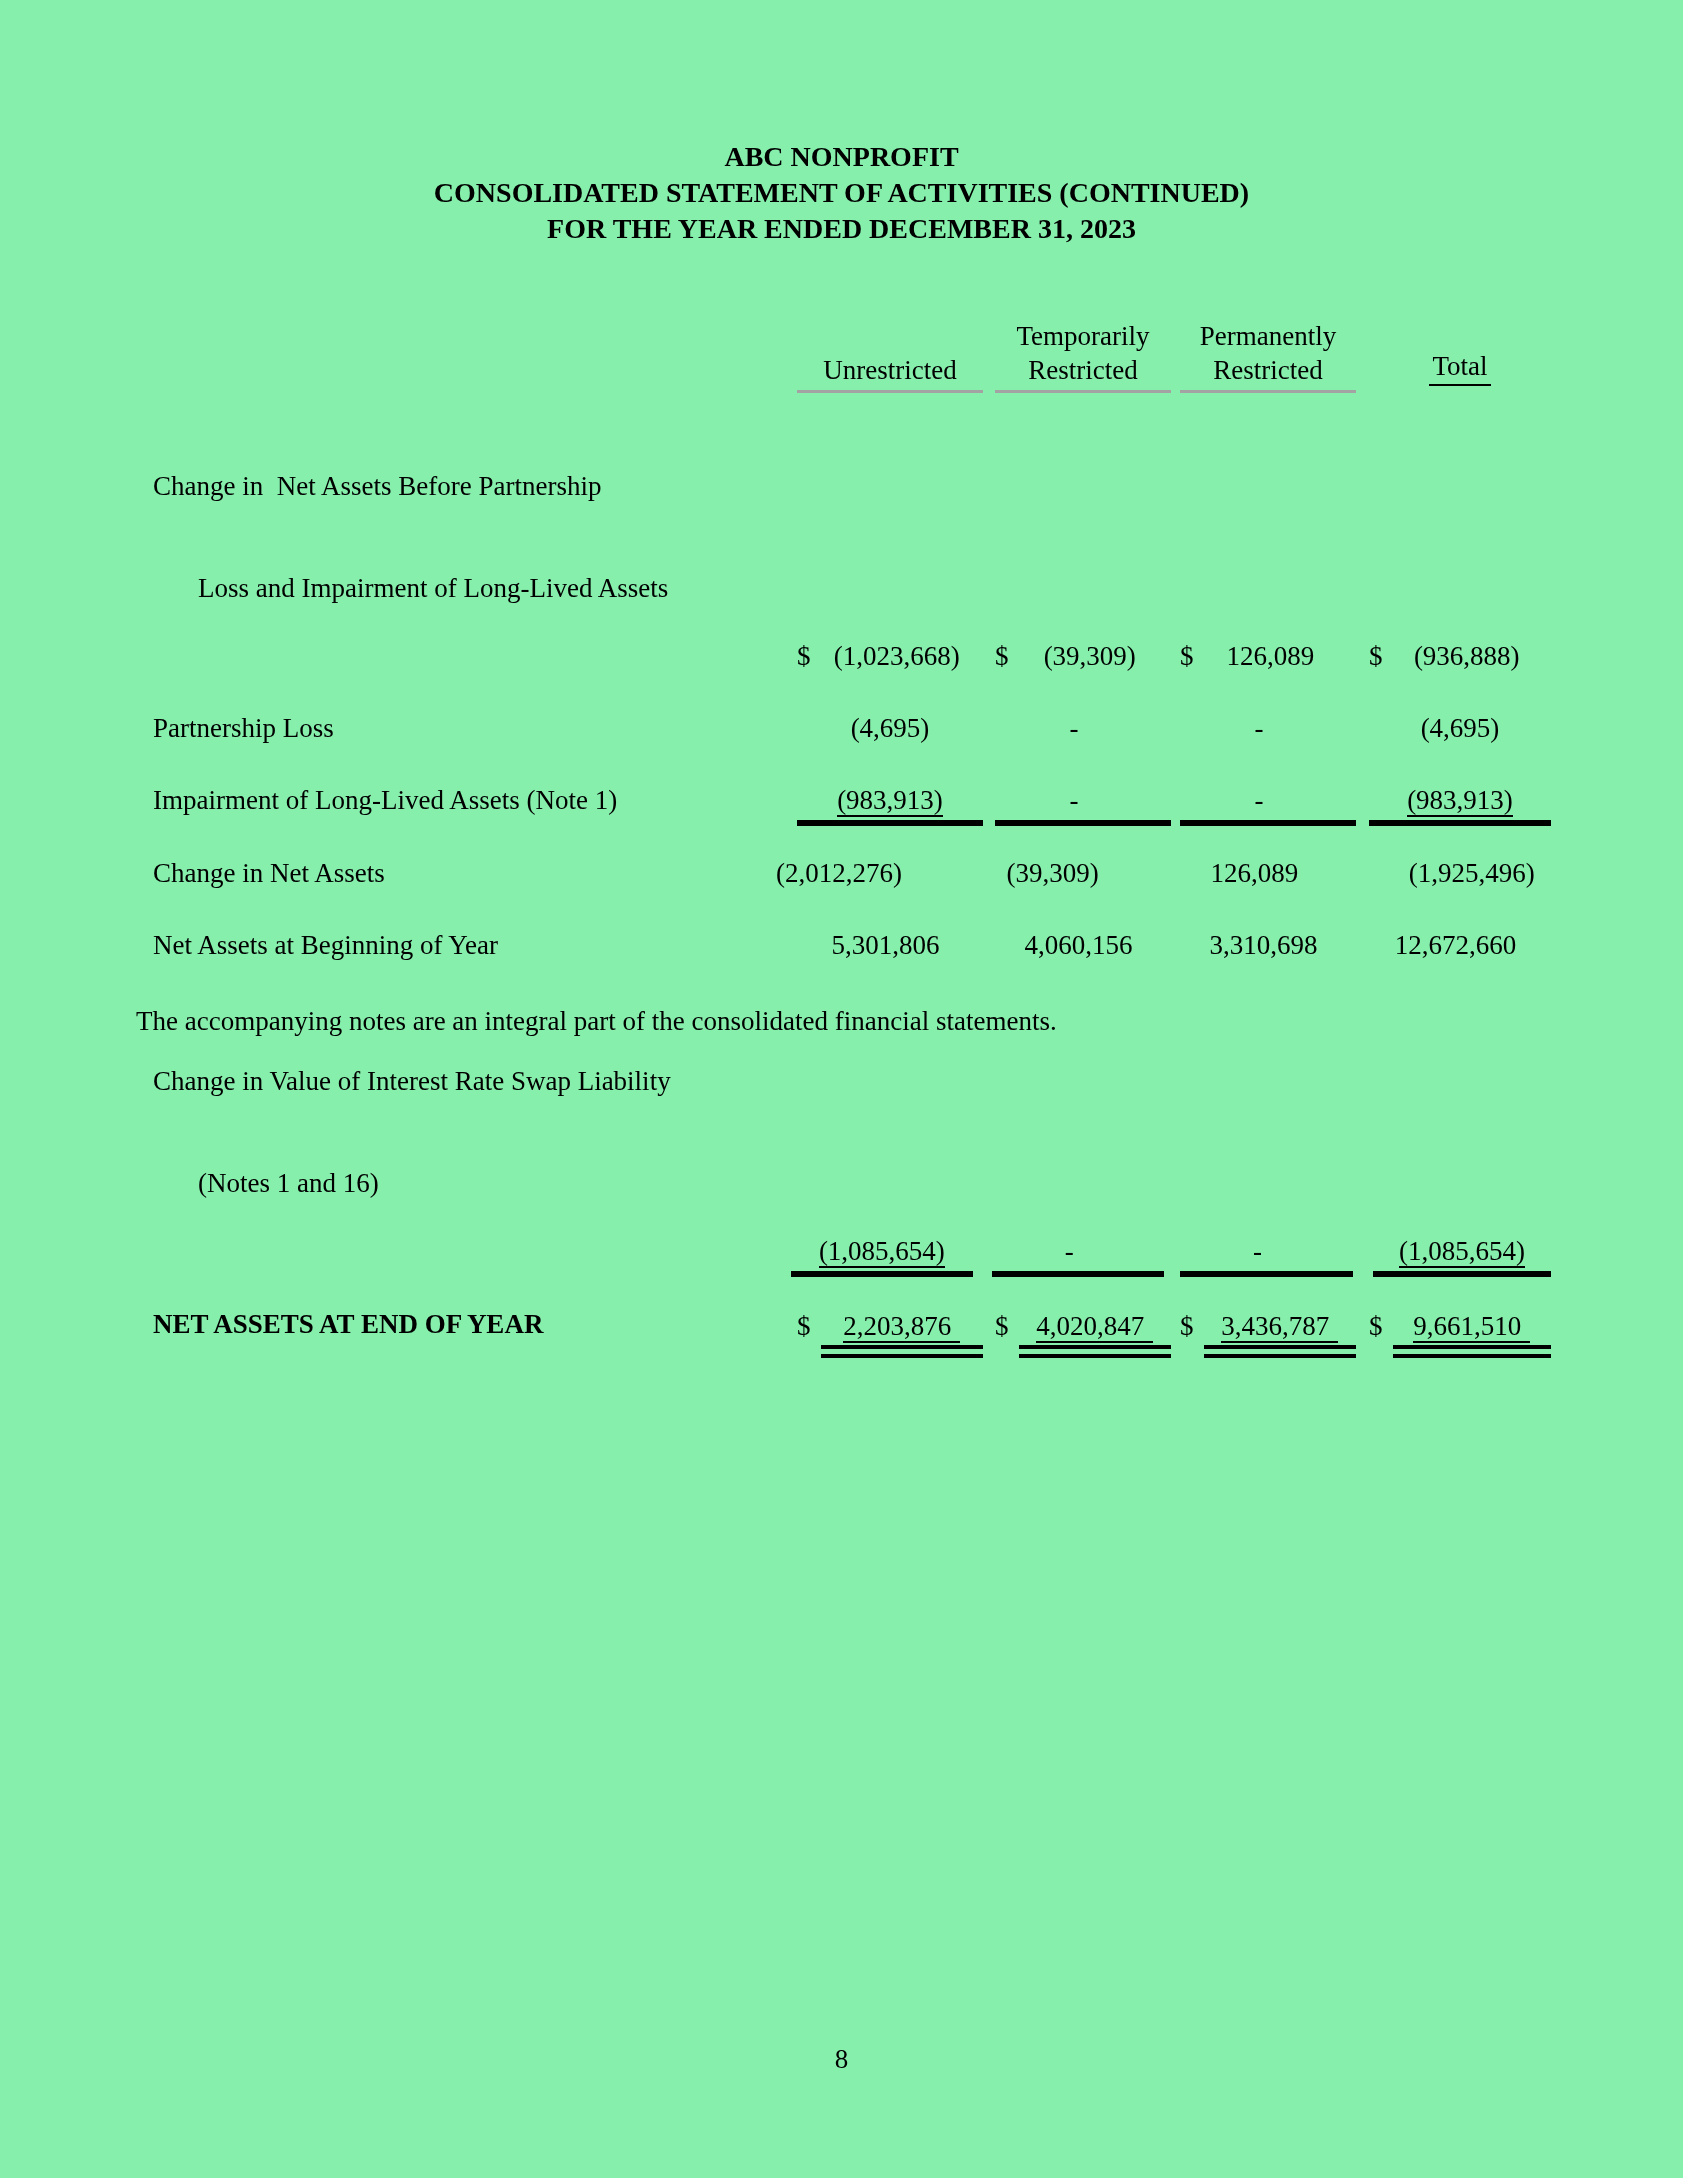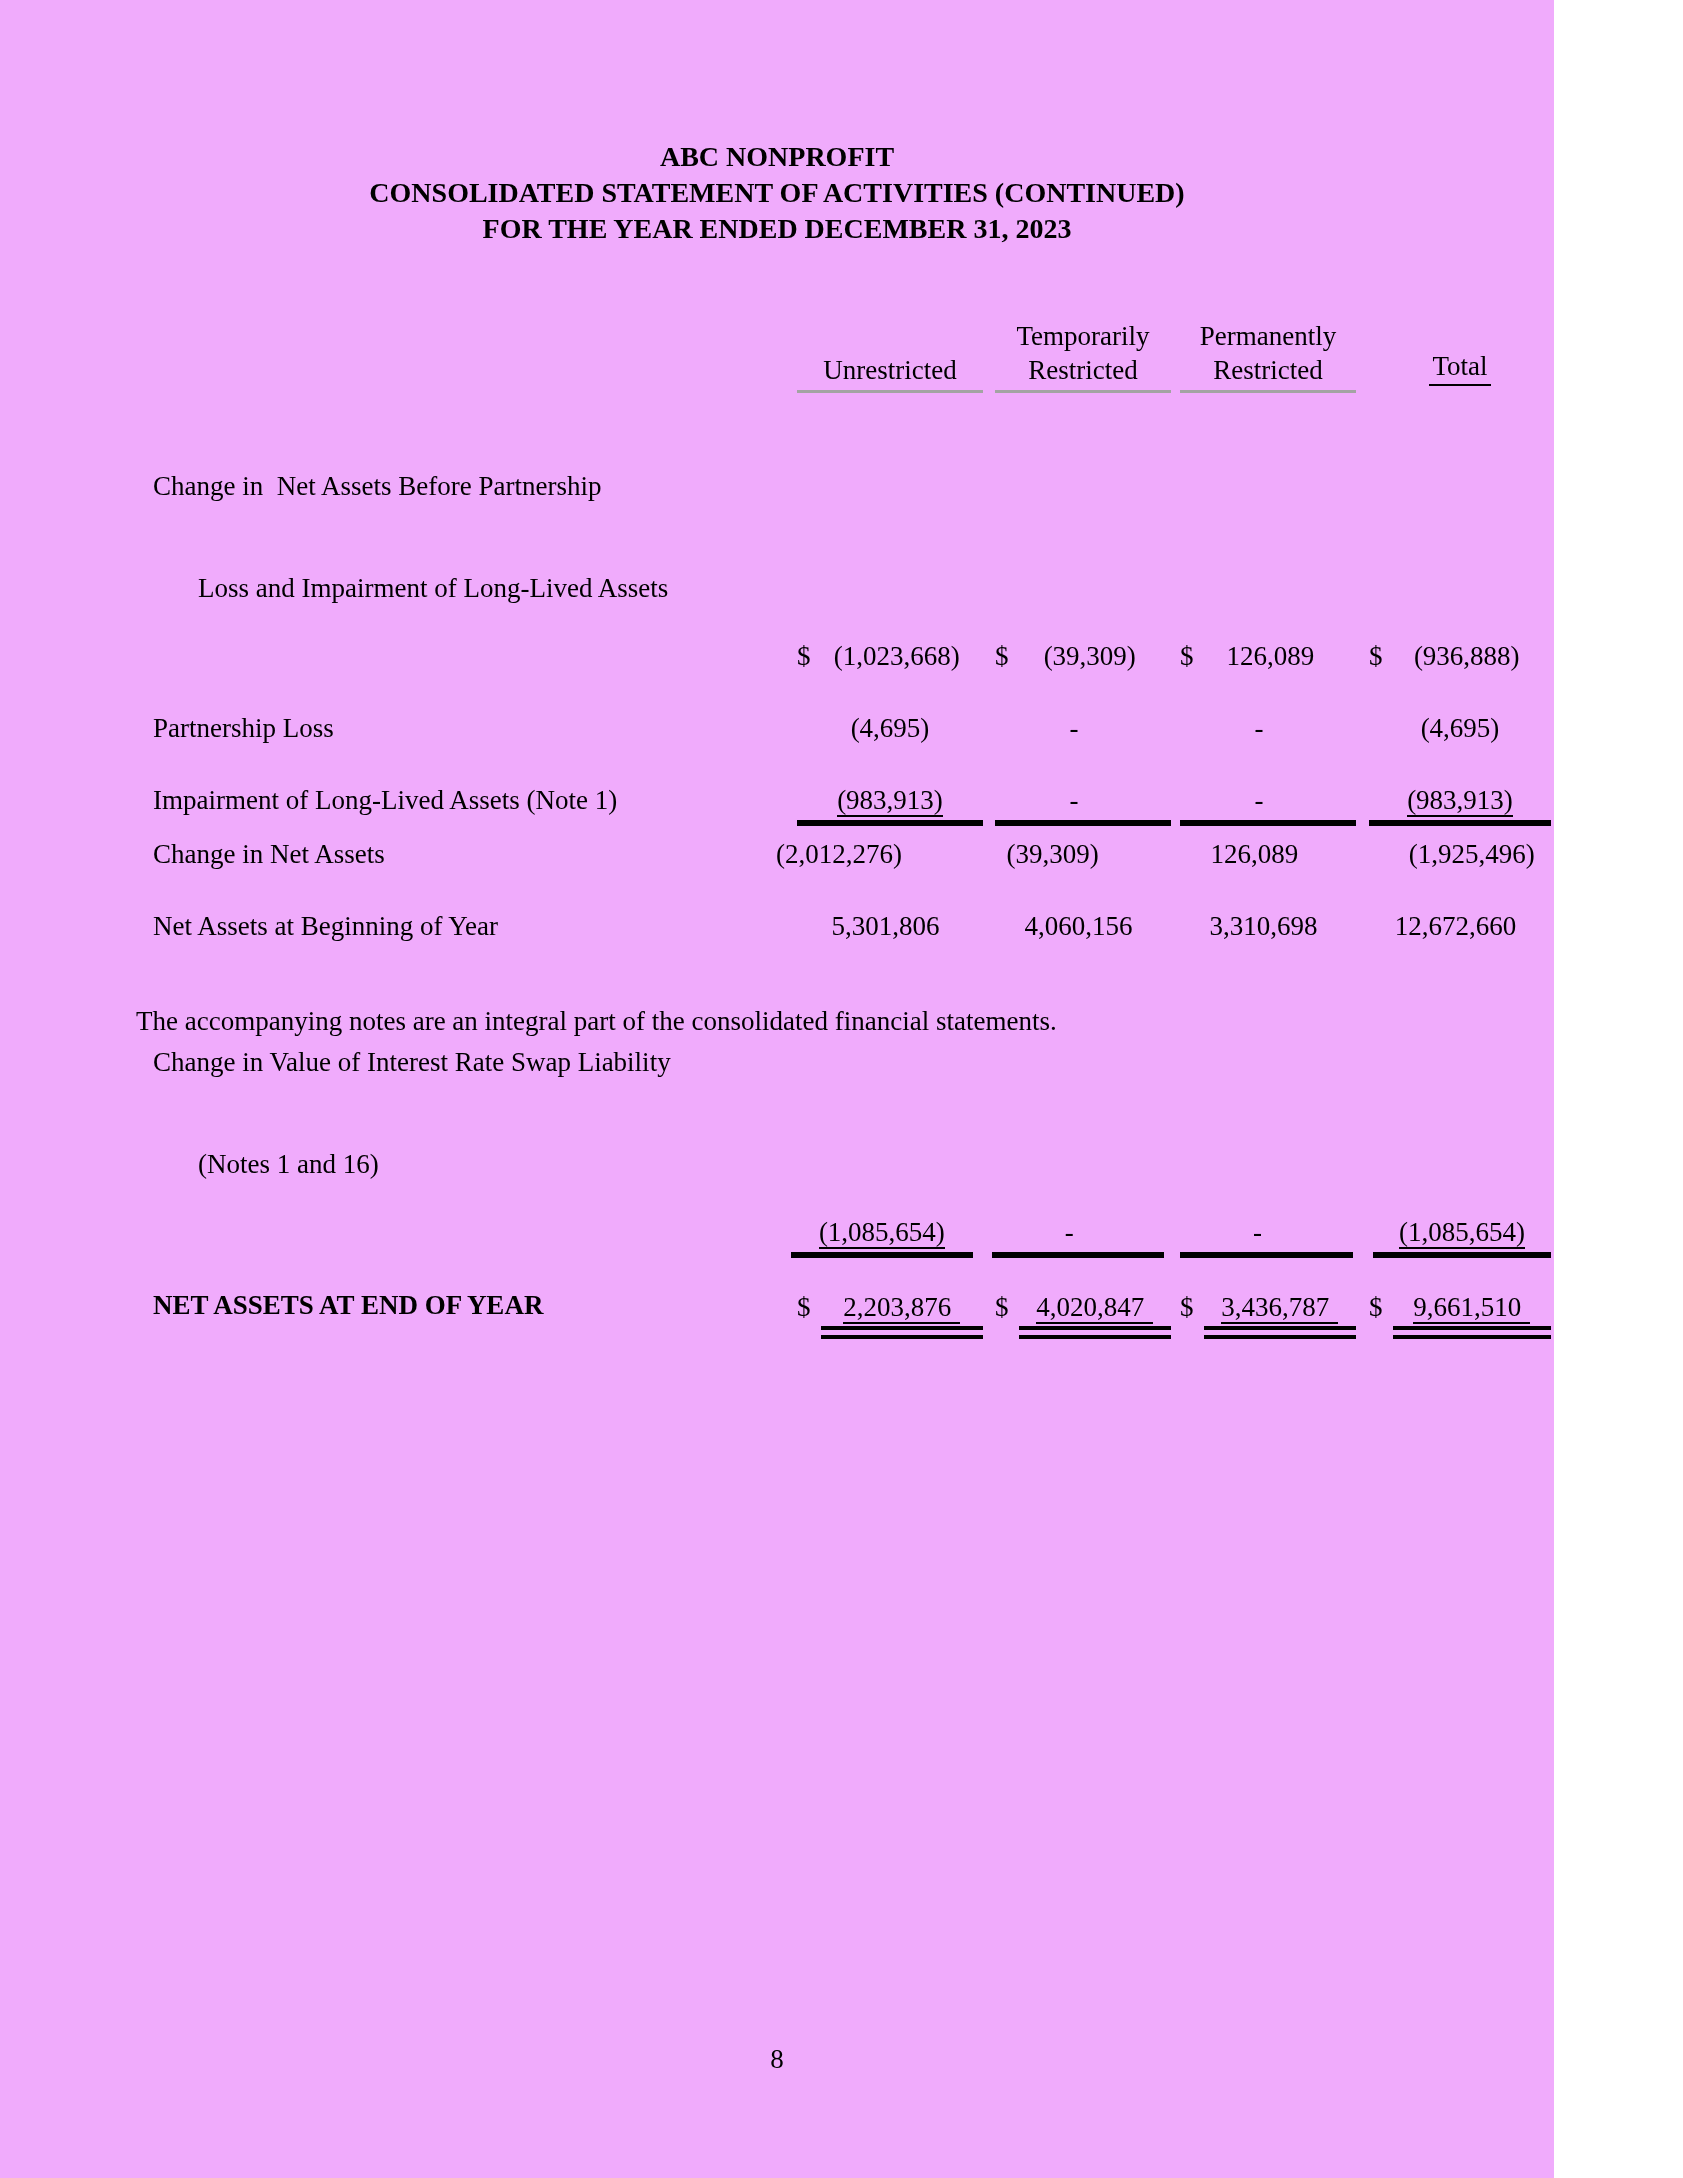--- a/index.html
+++ b/index.html
@@ -2,23 +2,23 @@
 <html><head>
 <meta charset="utf-8">
 <style>
   html, body {
     margin: 0;
     padding: 0;
     background: #ffffff;
   }
   .page {
     position: relative;
-    width: 1554px;
+    width: 1683px;
     height: 2178px;
-    background: #f0abfc;
+    background: #86efac;
     color: #000000;
     font-family: "Liberation Serif", "DejaVu Serif", serif;
     font-size: 27px;
     line-height: 34px;
     overflow: hidden;
   }
 
   
   .doc-title {
     position: absolute;
@@ -95,21 +95,21 @@
   .val.tu { border-bottom: 2px solid #000; }
 
   
   .val.noparen { padding-right: 9px; }
   .val.dash    { padding-right: 18px; }
 
   
   .r1 { margin-top: 8px; }
   .r2 { margin-top: 38px; }
   .r3 { margin-top: 38px; }
-  .r4 { margin-top: 20px; gap: 44px; }
+  .r4 { margin-top: 39px; gap: 44px; }
   .r5 { margin-top: 38px; }
   .r6 { margin-top: 34px; gap: 7px; }
   .r7 { margin-top: 39px; }
   .r7 .lbl { font-weight: bold; }
 
   
   .note {
     position: absolute;
     top: 1004px;
     left: 136px;

